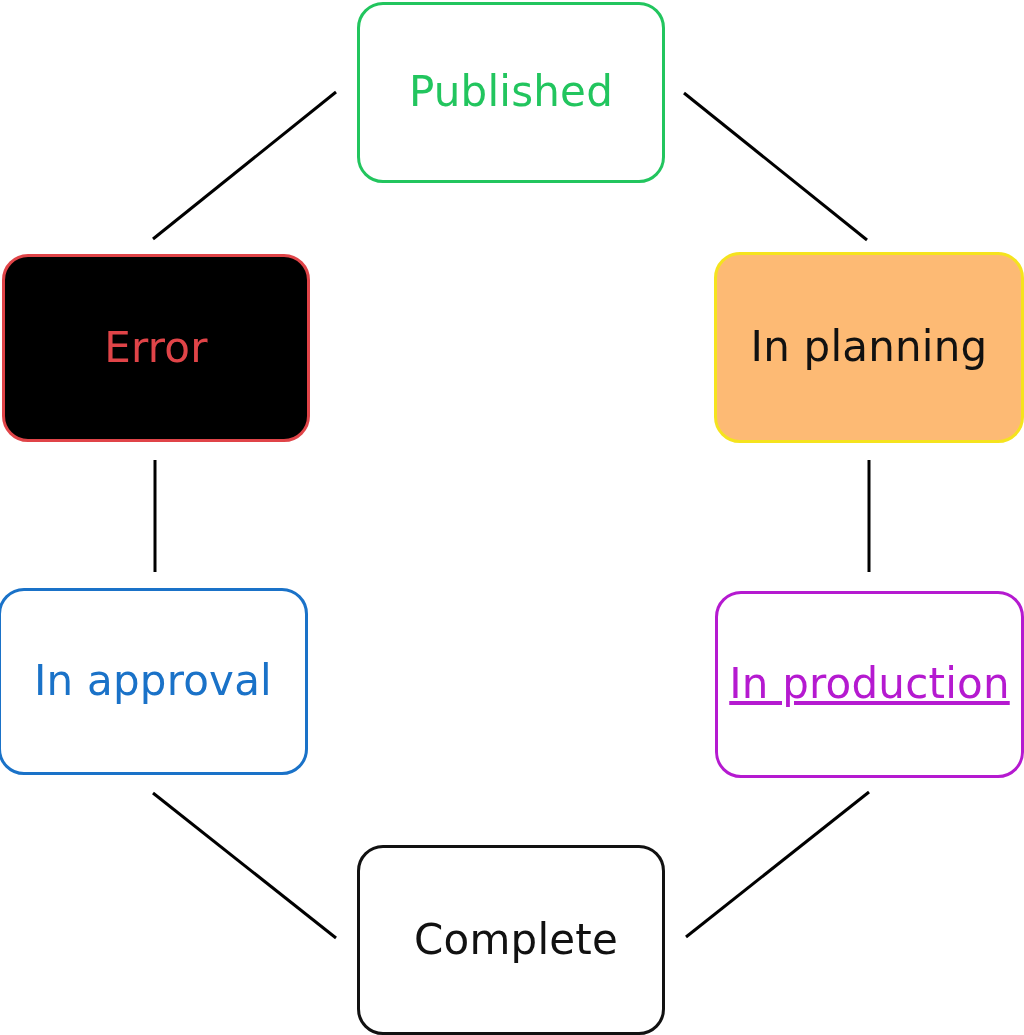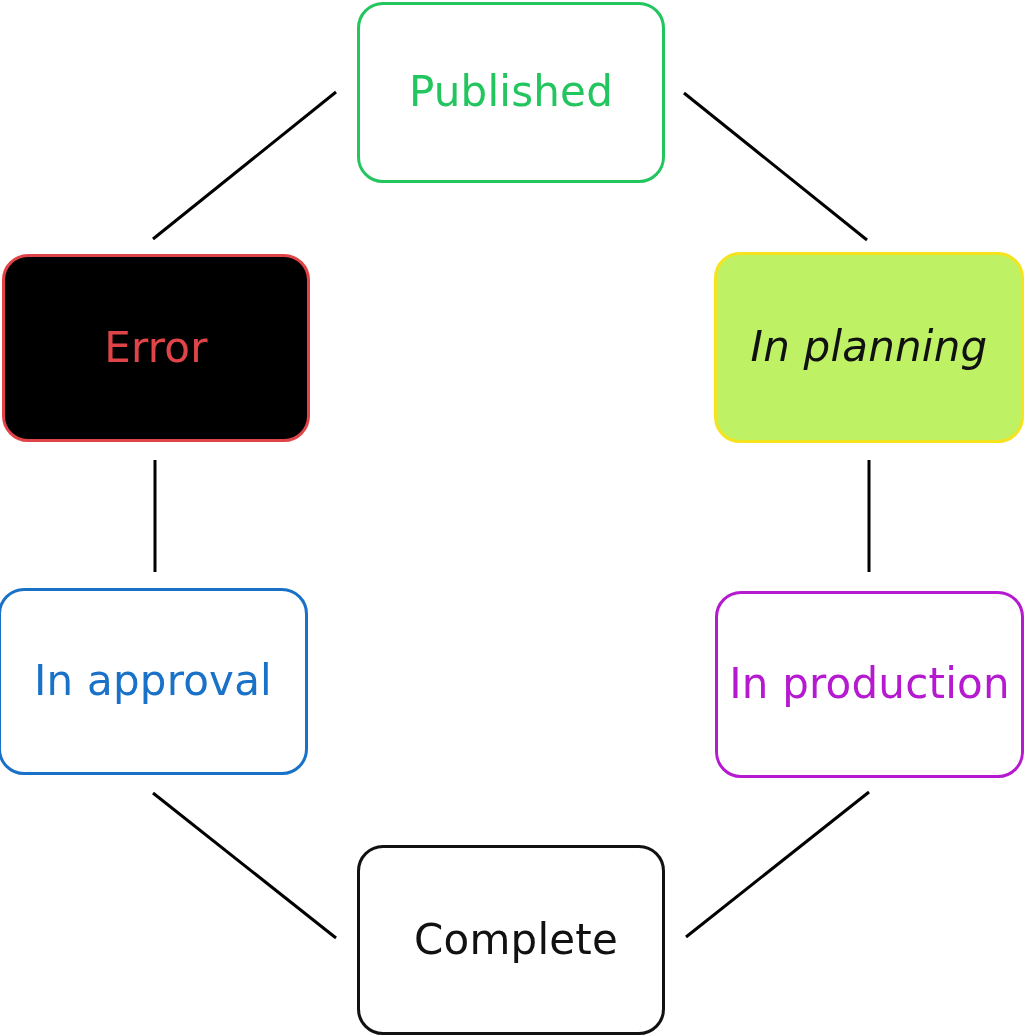--- a/index.html
+++ b/index.html
@@ -58,25 +58,25 @@
       <line x1="155" y1="460" x2="155" y2="572" stroke="#000000" stroke-width="3" stroke-linecap="butt"></line>
       <line x1="869" y1="460" x2="869" y2="572" stroke="#000000" stroke-width="3" stroke-linecap="butt"></line>
       <line x1="153" y1="793" x2="336" y2="938" stroke="#000000" stroke-width="3" stroke-linecap="butt"></line>
       <line x1="869" y1="792" x2="686" y2="937" stroke="#000000" stroke-width="3" stroke-linecap="butt"></line>
     </svg>
 
   <div id="node-layer">
       <div class="node" style="left: 357px; top: 2px; width: 308px; height: 181px; border-color: rgb(34, 197, 94); background: rgb(255, 255, 255);">
         <span class="node-label" style="color: rgb(34, 197, 94);">Published</span>
       </div>
-      <div class="node" style="left: 714px; top: 252px; width: 310px; height: 191px; border-color: rgb(245, 227, 30); background: #bef264; font-style: italic;">
+      <div class="node" style="left: 714px; top: 252px; width: 310px; height: 191px; border-color: rgb(245, 227, 30); background: #fdba74;">
         <span class="node-label" style="color: rgb(17, 17, 17);">In planning</span>
       </div>
       <div class="node" style="left: 715px; top: 591px; width: 309px; height: 187px; border-color: rgb(181, 26, 208); background: rgb(255, 255, 255);">
-        <span class="node-label" style="color: rgb(181, 26, 208);">In production</span>
+        <span class="node-label" style="color: rgb(181, 26, 208); text-decoration: underline;">In production</span>
       </div>
       <div class="node" style="left: 357px; top: 845px; width: 308px; height: 190px; border-color: rgb(17, 17, 17); background: rgb(255, 255, 255); padding-left: 10px;">
         <span class="node-label" style="color: rgb(17, 17, 17);">Complete</span>
       </div>
       <div class="node" style="left: -2px; top: 588px; width: 310px; height: 187px; border-color: rgb(26, 114, 200); background: rgb(255, 255, 255);">
         <span class="node-label" style="color: rgb(26, 114, 200); text-align: right;">In approval</span>
       </div>
       <div class="node" style="left: 2px; top: 254px; width: 308px; height: 188px; border-color: rgb(224, 68, 72); background: #000000;">
         <span class="node-label" style="color: rgb(224, 68, 72);">Error</span>
       </div>

